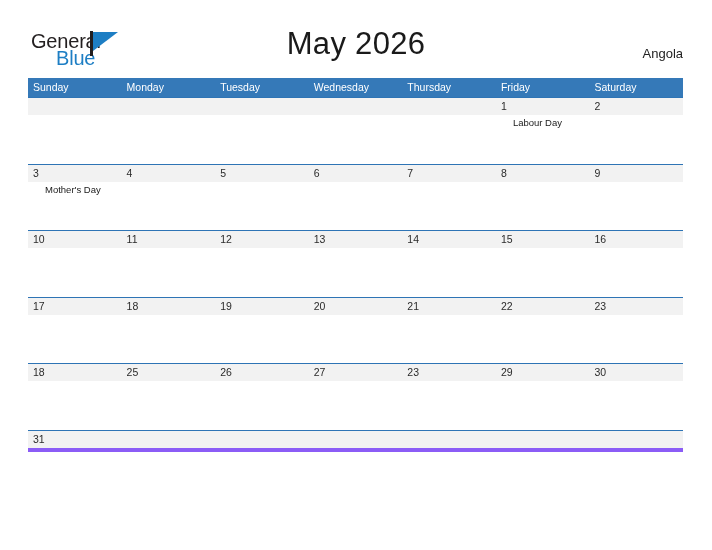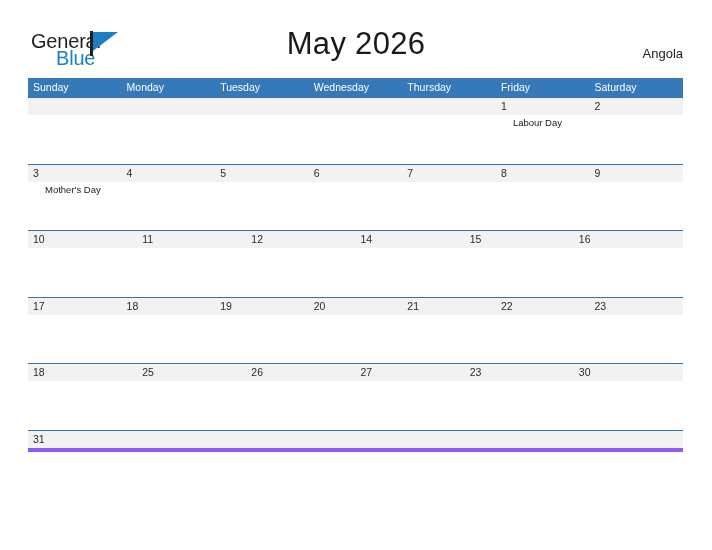--- a/index.html
+++ b/index.html
@@ -271,20 +271,23 @@
           <div class="day-cell">
             <span class="day-num">10</span>
           </div>
           <div class="day-cell">
             <span class="day-num">11</span>
           </div>
           <div class="day-cell">
             <span class="day-num">12</span>
           </div>
           <div class="day-cell">
+            <span class="day-num">13</span>
+          </div>
+          <div class="day-cell">
             <span class="day-num">14</span>
           </div>
           <div class="day-cell">
             <span class="day-num">15</span>
           </div>
           <div class="day-cell">
             <span class="day-num">16</span>
           </div>
         </div>
         <div class="week-row">
@@ -320,20 +323,23 @@
           <div class="day-cell">
             <span class="day-num">26</span>
           </div>
           <div class="day-cell">
             <span class="day-num">27</span>
           </div>
           <div class="day-cell">
             <span class="day-num">23</span>
           </div>
           <div class="day-cell">
+            <span class="day-num">29</span>
+          </div>
+          <div class="day-cell">
             <span class="day-num">30</span>
           </div>
         </div>
         <div class="week-row last">
           <div class="day-cell">
             <span class="day-num">31</span>
           </div>
           <div class="day-cell">
             <span class="day-num empty"></span>
           </div>

